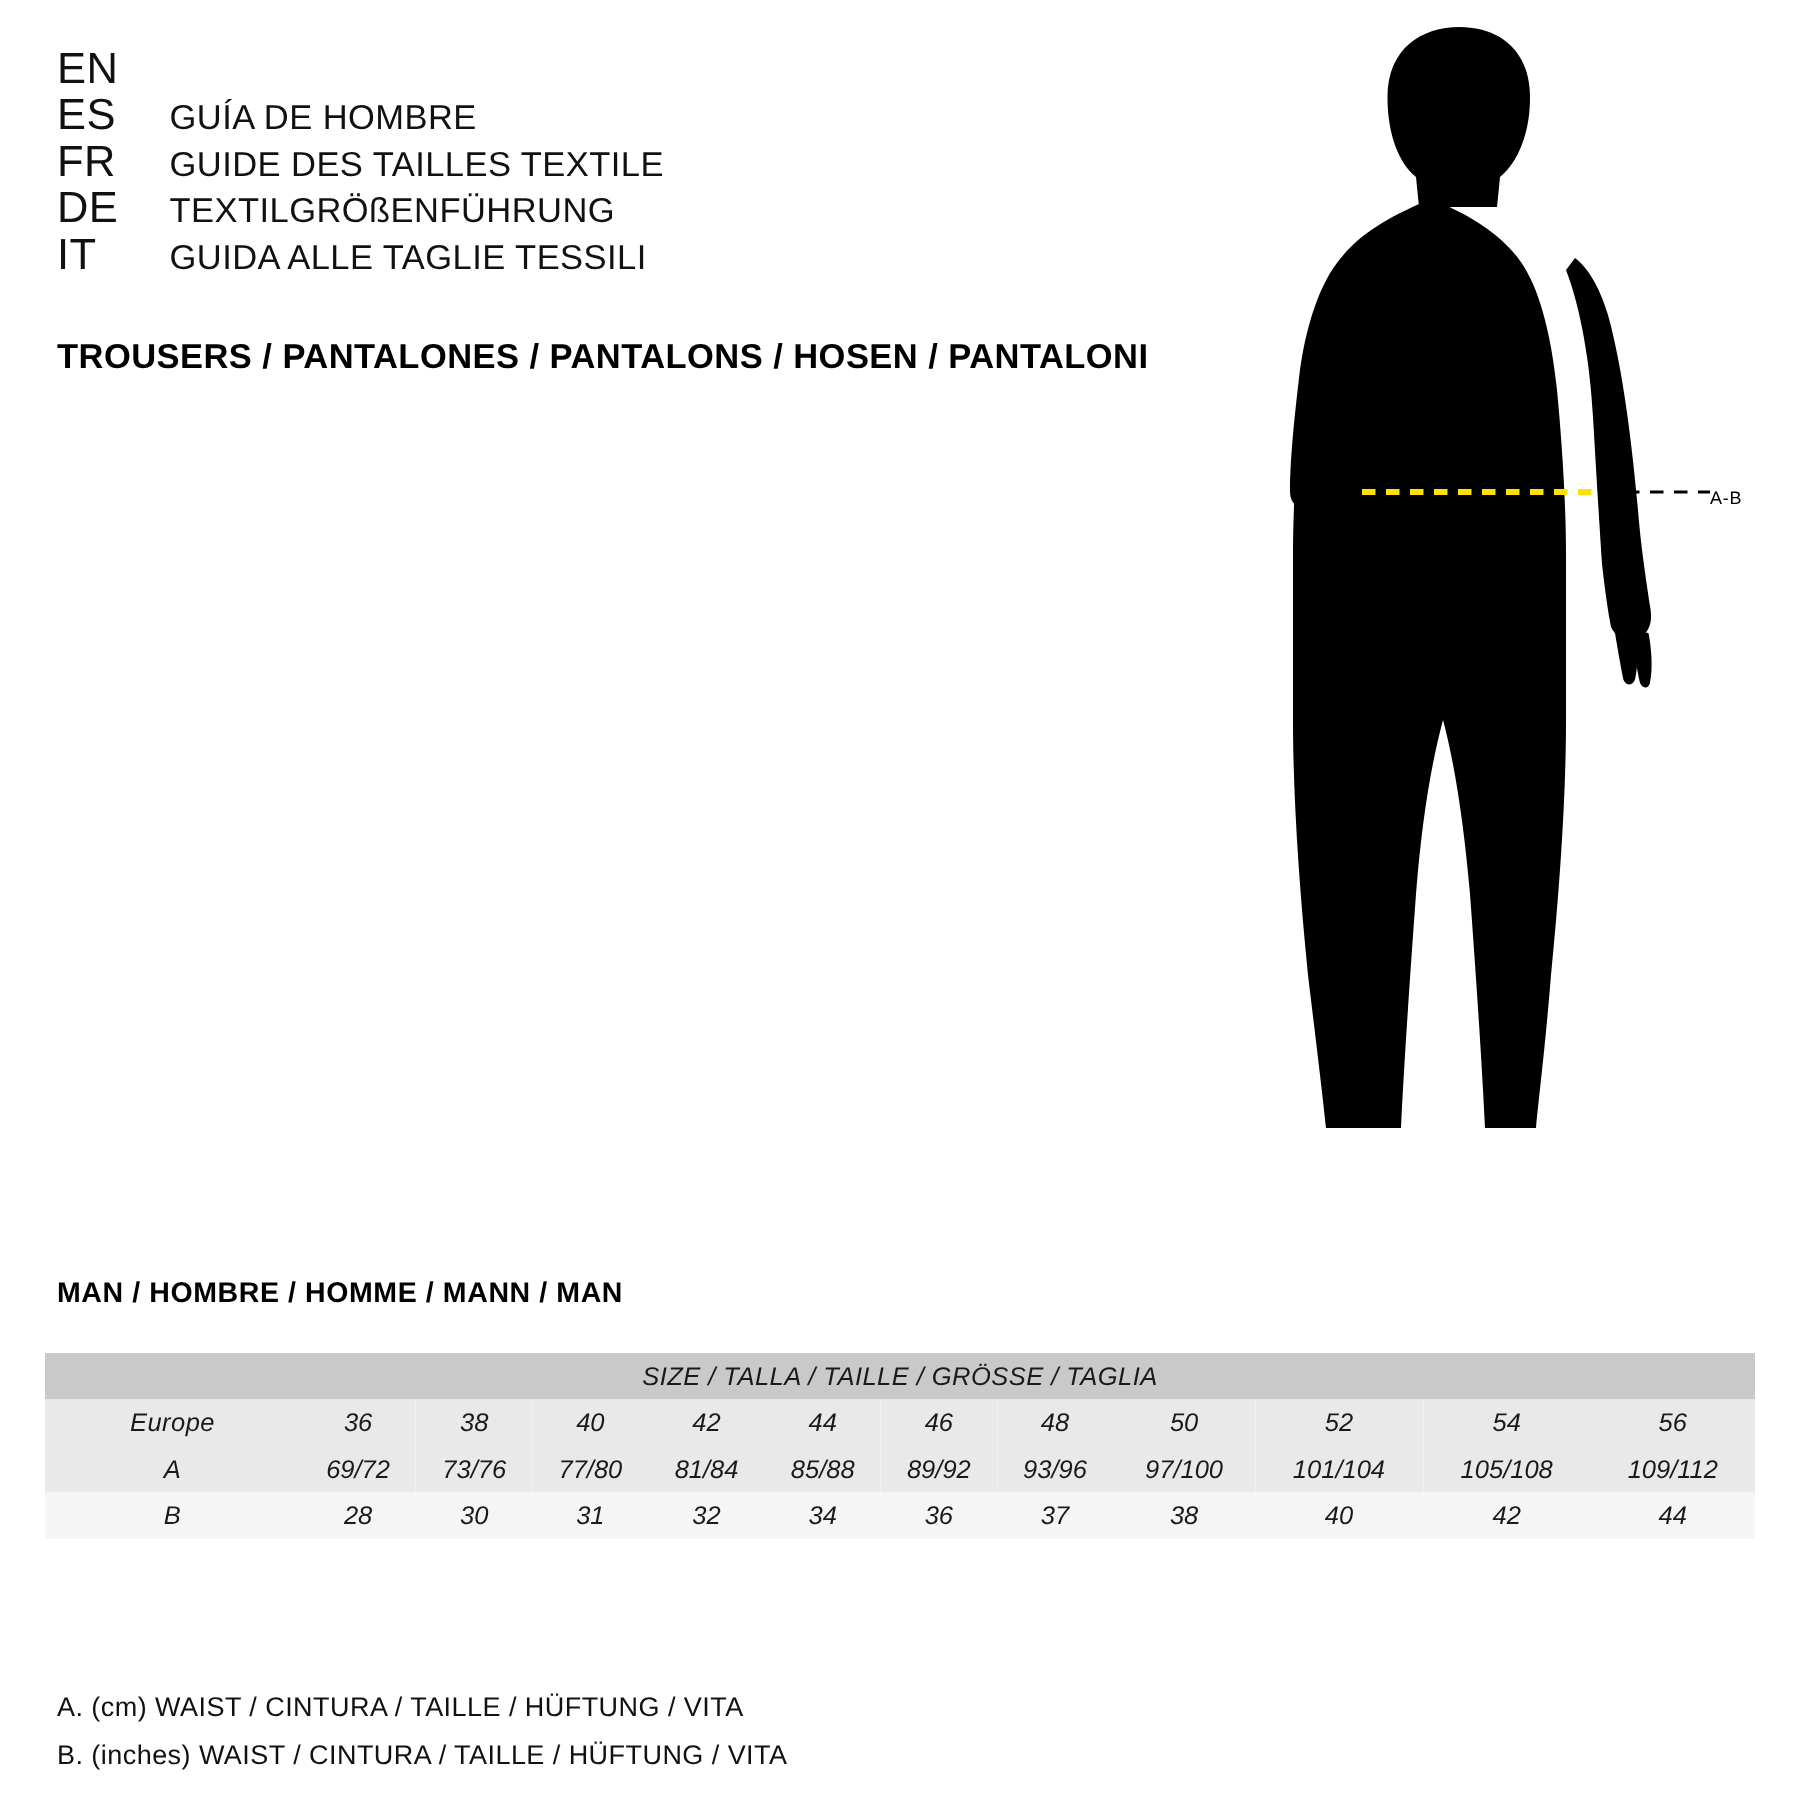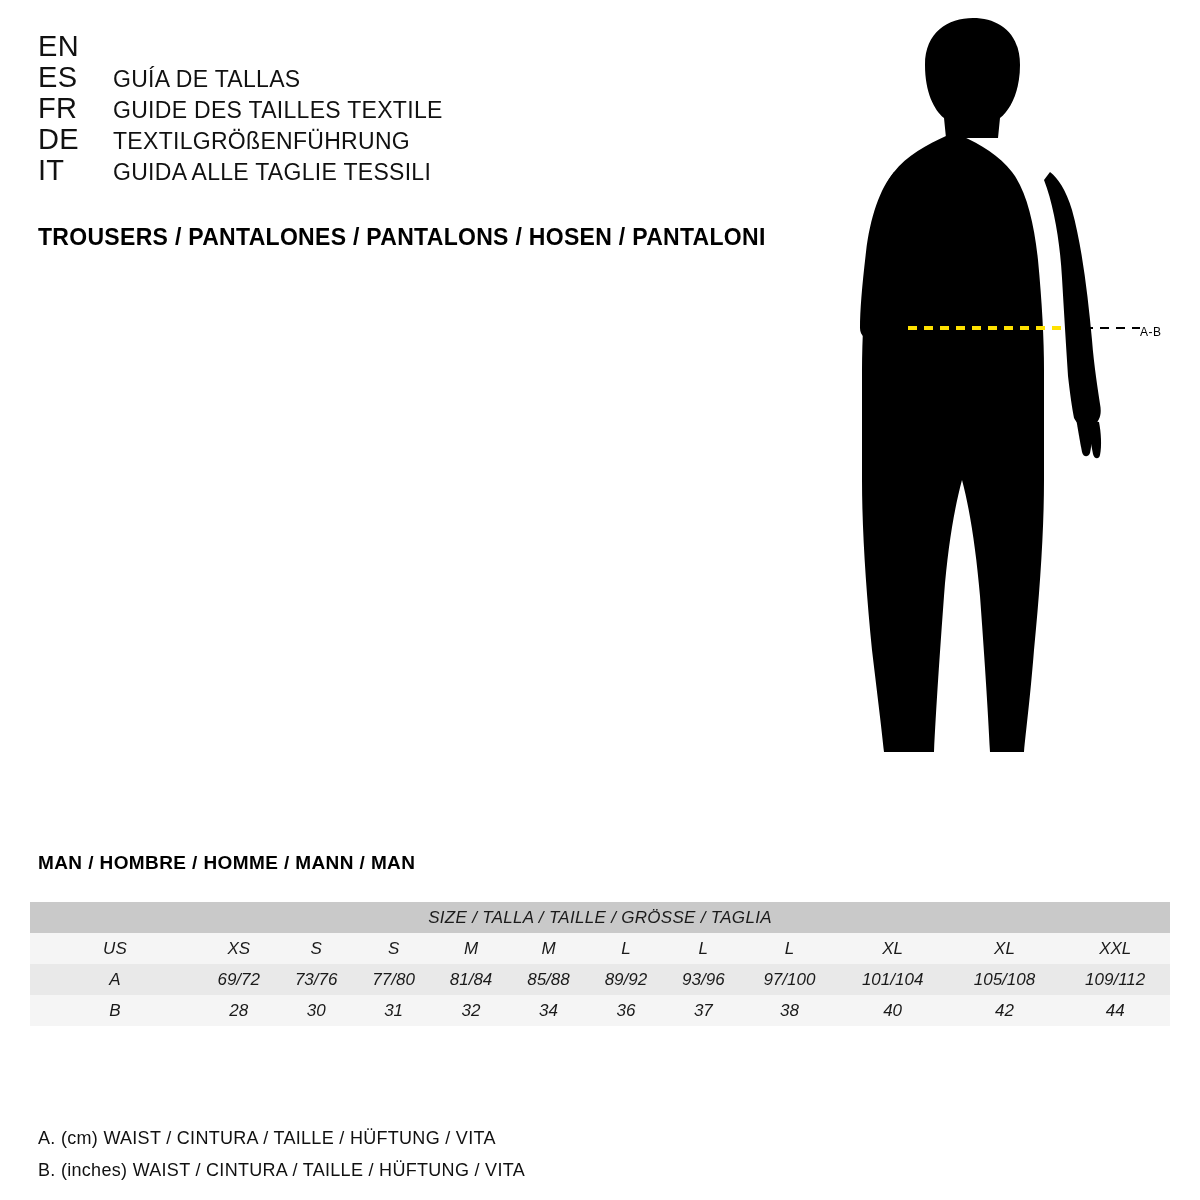--- a/index.html
+++ b/index.html
@@ -133,21 +133,21 @@
 </style>
 </head>
 <body>
 
 <div class="lang-block">
   <div class="lang-row">
     <span class="lang-code">EN</span>
   </div>
   <div class="lang-row">
     <span class="lang-code">ES</span>
-    <span class="lang-text">GUÍA DE TALLAS</span>
+    <span class="lang-text">GUÍA DE HOMBRE</span>
   </div>
   <div class="lang-row">
     <span class="lang-code">FR</span>
     <span class="lang-text">GUIDE DES TAILLES TEXTILE</span>
   </div>
   <div class="lang-row">
     <span class="lang-code">DE</span>
     <span class="lang-text">TEXTILGRÖßENFÜHRUNG</span>
   </div>
   <div class="lang-row">
@@ -207,33 +207,33 @@
 
 <div class="section-title">MAN / HOMBRE / HOMME / MANN / MAN</div>
 
 <table class="size-table">
   <thead>
     <tr>
       <th class="hdr" colspan="12">SIZE / TALLA / TAILLE / GRÖSSE / TAGLIA</th>
     </tr>
   </thead>
   <tbody>
-    <tr class="row-b">
-      <td class="label-cell">US</td>
-      <td>XS</td>
-      <td>S</td>
-      <td>S</td>
-      <td>M</td>
-      <td>M</td>
-      <td>L</td>
-      <td>L</td>
-      <td>L</td>
-      <td>XL</td>
-      <td>XL</td>
-      <td>XXL</td>
+    <tr class="row-a">
+      <td class="label-cell">Europe</td>
+      <td>36</td>
+      <td>38</td>
+      <td>40</td>
+      <td>42</td>
+      <td>44</td>
+      <td>46</td>
+      <td>48</td>
+      <td>50</td>
+      <td>52</td>
+      <td>54</td>
+      <td>56</td>
     </tr>
     <tr class="row-a">
       <td class="label-cell">A</td>
       <td>69/72</td>
       <td>73/76</td>
       <td>77/80</td>
       <td>81/84</td>
       <td>85/88</td>
       <td>89/92</td>
       <td>93/96</td>

